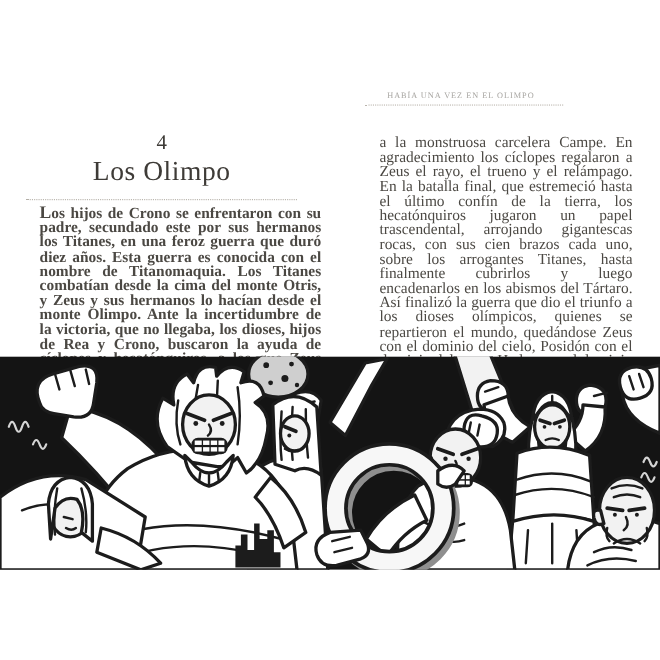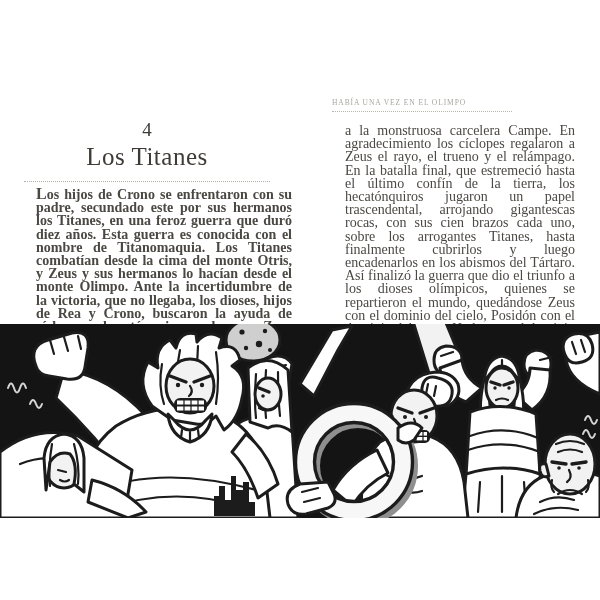--- a/index.html
+++ b/index.html
@@ -13,21 +13,21 @@
   .chapter-title{font-size:25px;line-height:30px;letter-spacing:.5px;}
 
   
   .body-col{position:absolute;font-size:14px;line-height:13.2px;text-align:justify;
             color:#4b4843;}
   .body-left{top:188px;left:36px;width:256px;font-weight:bold;}
   .body-right{top:124px;left:345px;width:230px;}
   .body-left::first-letter{font-size:16px;line-height:10px;}
 
   
-  .running-header{position:absolute;top:98px;left:332px;width:174px;text-align:left;
+  .running-header{position:absolute;top:82px;left:332px;width:174px;text-align:center;
                   border-bottom:1px dotted #b9b4ac;padding:0 6px 4px 0;
                   font-size:7.5px;letter-spacing:.9px;color:#a8a6a2;
                   font-family:"Liberation Serif", serif;}
 
   
   .illus{position:absolute;left:0;top:324px;width:600px;height:194px;display:block;}
   .w{fill:#ffffff;stroke:#1c1c1c;stroke-width:3;stroke-linejoin:round;stroke-linecap:round}
   .w2{fill:#f2f2f2;stroke:#1c1c1c;stroke-width:3;stroke-linejoin:round}
   .ln{fill:none;stroke:#1c1c1c;stroke-width:2.2;stroke-linecap:round}
   .lnw{fill:none;stroke:#1c1c1c;stroke-width:3.4;stroke-linecap:round}
@@ -35,21 +35,21 @@
   .g{fill:#9e9e9e;stroke:none}
   .sq{fill:none;stroke:#d4d4d4;stroke-width:2;stroke-linecap:round}
 </style>
 </head>
 <body>
 
 <div class="spread">
 
   <div class="chapter-head">
     <div class="chapter-number">4</div>
-    <div class="chapter-title">Los Titanes</div>
+    <div class="chapter-title">Los Olimpo</div>
   </div>
 
   <div class="body-col body-left">Los hijos de Crono se enfrentaron con su padre, secundado este por sus hermanos los Titanes, en una feroz guerra que duró diez años. Esta guerra es conocida con el nombre de Titanomaquia. Los Titanes combatían desde la cima del monte Otris, y Zeus y sus hermanos lo hacían desde el monte Olimpo. Ante la incertidumbre de la victoria, que no llegaba, los dioses, hijos de Rea y Crono, buscaron la ayuda de cíclopes y hecatónquiros, a los que Zeus liberó de su prisión en el Tártaro, dando muerte</div>
 
   <div class="running-header">HABÍA UNA VEZ EN EL OLIMPO</div>
 
   <div class="body-col body-right">a la monstruosa carcelera Campe. En agradecimiento los cíclopes regalaron a Zeus el rayo, el trueno y el relámpago. En la batalla final, que estremeció hasta el último confín de la tierra, los hecatónquiros jugaron un papel trascendental, arrojando gigantescas rocas, con sus cien brazos cada uno, sobre los arrogantes Titanes, hasta finalmente cubrirlos y luego encadenarlos en los abismos del Tártaro. Así finalizó la guerra que dio el triunfo a los dioses olímpicos, quienes se repartieron el mundo, quedándose Zeus con el dominio del cielo, Posidón con el dominio del mar y Hades con el dominio del Inframundo o mundo subterráneo. En la Titanomaquia no participaron las Titánides ni el titán Océano, pues se mantuvieron al margen del conflicto.</div>
 
   <svg class="illus" viewBox="0 0 600 194" xmlns="http://www.w3.org/2000/svg">
     <rect width="600" height="194" fill="#141414"></rect>

